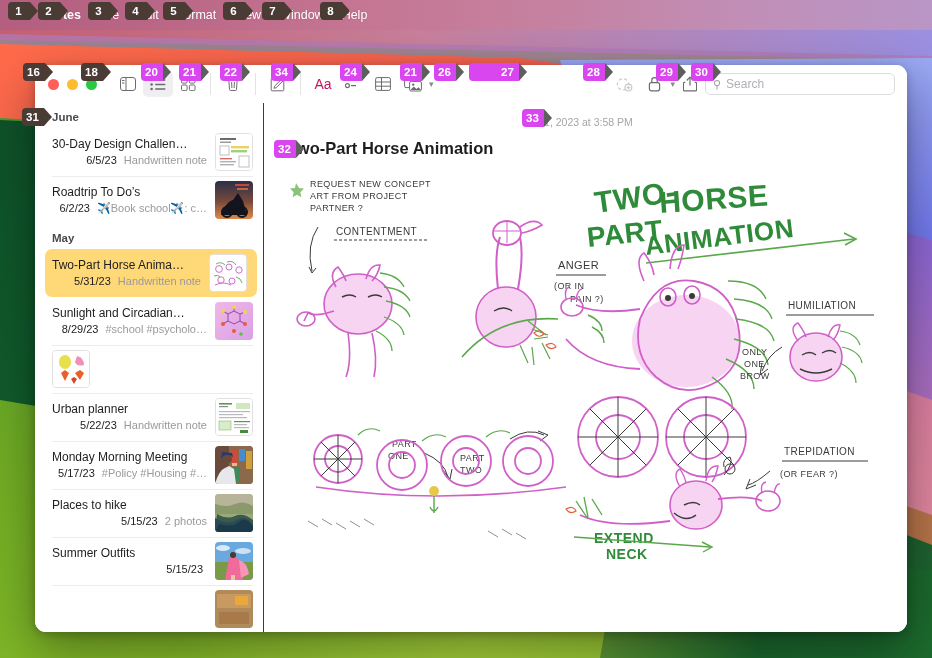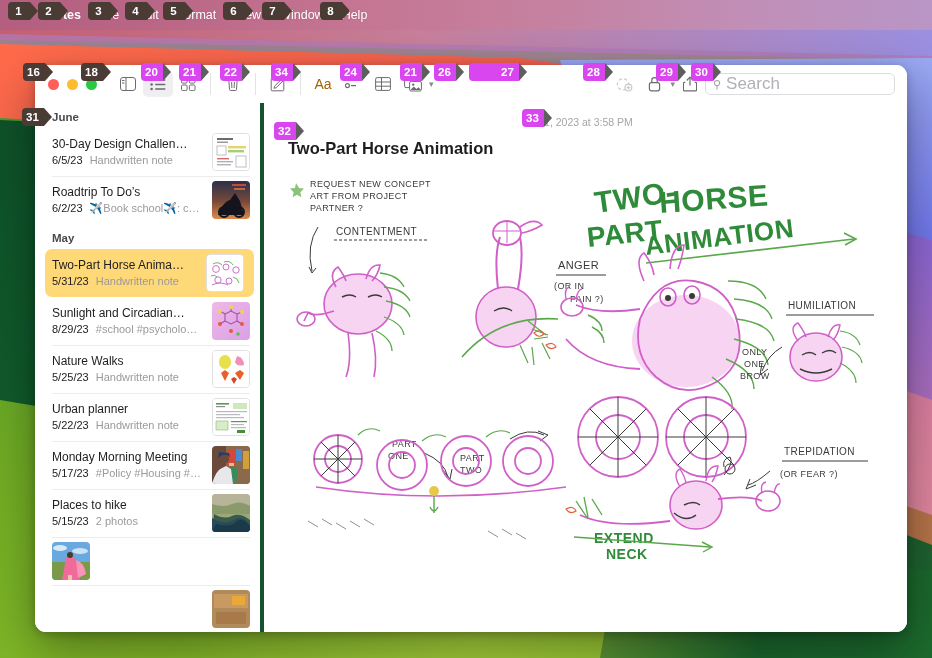--- a/index.html
+++ b/index.html
@@ -88,32 +88,32 @@
     width: 190px; height: 22px;
     background: #fff; border: 1px solid #dcdce0;
     border-radius: 6px;
     display: flex; align-items: center;
     padding: 0 7px; gap: 5px;
   }
   #searchwrap .sicon { color: #a0a0a5; font-size: 11px; }
   #searchwrap input {
     border: none; outline: none; width: 100%;
     font-family: "Liberation Sans", sans-serif;
-    font-size: 17px; color: #000000; background: transparent;
+    font-size: 12px; color: #000000; background: transparent;
   }
   #searchwrap input::placeholder { color: #b0b0b5; }
 
   
   #body { flex: 1; display: flex; min-height: 0; }
 
   
   #notelist {
     width: 229px; flex: 0 0 229px;
     background: #ffffff;
-    border-right: 4px solid #14532d;
+    border-right: 1px solid #14532d;
     overflow: hidden;
     position: relative;
   }
   .group-head {
     font-size: 11.5px; font-weight: bold; color: #4a4a4e;
     padding: 8px 0 5px 17px;
   }
   .note-row {
     display: flex; align-items: center;
     padding: 7px 10px 7px 17px;
@@ -133,20 +133,21 @@
   .note-txt { flex: 1; min-width: 0; }
   .note-title {
     font-size: 12px; font-weight: normal; color: #1d1d1f;
     white-space: nowrap; overflow: hidden; text-overflow: ellipsis;
     line-height: 15px;
   }
   .note-meta {
     font-size: 11px; color: #1d1d1f; line-height: 15px;
     white-space: nowrap; overflow: hidden; text-overflow: ellipsis;
     margin-top: 1px;
+    text-align: right;
   }
   .note-meta .sub { color: #9a9a9e; margin-left: 4px; }
   .thumb {
     width: 38px; height: 38px; flex: 0 0 38px;
     border-radius: 4px; overflow: hidden;
     border: 1px solid #e0e0e2;
     position: relative;
   }
   .thumb.nb { border: none; }
 
@@ -316,21 +317,21 @@
     <div class="tb-btn">
       <svg width="16" height="16" viewBox="0 0 16 16">
           <path d="M13.5 1.4L15 2.9 6.2 11.7 4 12.3l.6-2.2z" fill="none" stroke="#6c6c70" stroke-linejoin="round"></path>
           <path d="M12 2.2H2.2a1 1 0 00-1 1v10.6a1 1 0 001 1h10.6a1 1 0 001-1V5" fill="none" stroke="#6c6c70" stroke-linecap="round"></path>
         </svg>
     </div>
 
     <div class="tb-sep"></div>
 
     <div class="tb-btn">
-      <span style="font-size:14px;color:#a16207;font-family:'Liberation Sans',sans-serif;">Aa</span>
+      <span style="font-size:14px;color:#be185d;font-family:'Liberation Sans',sans-serif;">Aa</span>
     </div>
     <div class="tb-btn">
       <svg width="16" height="14" viewBox="0 0 16 14">
           <line x1="6" y1="2.5" x2="15" y2="2.5" stroke="#6c6c70" stroke-width="1.4"></line>
           <circle cx="2.4" cy="8.6" r="2" fill="none" stroke="#6c6c70" stroke-width="1.2"></circle>
           <line x1="6" y1="8.6" x2="11" y2="8.6" stroke="#6c6c70" stroke-width="1.4"></line>
         </svg>
     </div>
     <div class="tb-btn">
       <svg width="16" height="14" viewBox="0 0 16 14">
@@ -499,27 +500,20 @@
                 <circle cx="30" cy="22" r="2"></circle>
                 <circle cx="8" cy="22" r="2"></circle>
                 <circle cx="19" cy="29" r="2"></circle>
               </g>
               <circle cx="26" cy="32" r="1.8" fill="#5ac04a"></circle>
             </svg>
         </div>
       </div>
 
       <div class="note-row">
-        <div class="note-txt">
-          <div class="note-title">Nature Walks</div>
-          <div class="note-meta">
-            <span>5/25/23</span>
-            <span class="sub">Handwritten note</span>
-          </div>
-        </div>
         <div class="thumb">
           <svg width="38" height="38" viewBox="0 0 38 38">
               <rect width="38" height="38" fill="#fff"></rect>
               <ellipse cx="12" cy="11" rx="6" ry="7" fill="#e8e04a"></ellipse>
               <path d="M24 5q7 2 7 9-7 2-9-3z" fill="#f090b8"></path>
               <path d="M8 22l4 8 4-8-4-3z" fill="#e8602a"></path>
               <path d="M22 22l5 7 4-7-4-3z" fill="#e8602a"></path>
               <path d="M18 28l3 5 3-5-3-2z" fill="#d04a2a"></path>
             </svg>
         </div>
@@ -589,20 +583,27 @@
               <path d="M0 0h38v12H0z" fill="#b8b49a"></path>
               <path d="M0 10q12 4 20 0t18 2v8H0z" fill="#8a9a6a"></path>
               <path d="M2 20q10 6 18 2t18 4v12H0z" fill="#3a5a4a"></path>
               <path d="M0 24q12 8 22 2t16 6v6H0z" fill="#2a4a5a"></path>
               <path d="M4 30q14 4 20-2t14 4v6H0z" fill="#1a3a4a"></path>
             </svg>
         </div>
       </div>
 
       <div class="note-row">
+        <div class="note-txt">
+          <div class="note-title">Summer Outfits</div>
+          <div class="note-meta">
+            <span>5/15/23</span>
+            <span class="sub"></span>
+          </div>
+        </div>
         <div class="thumb nb">
           <svg width="38" height="38" viewBox="0 0 38 38">
               <rect width="38" height="38" fill="#6aa8e0"></rect>
               <rect y="20" width="38" height="18" fill="#7a9a4a"></rect>
               <ellipse cx="8" cy="6" rx="7" ry="3" fill="#fff" opacity="0.75"></ellipse>
               <ellipse cx="28" cy="9" rx="8" ry="3" fill="#fff" opacity="0.65"></ellipse>
               <path d="M14 16q6-4 10 2l4 20H10z" fill="#f06a9a"></path>
               <path d="M24 18q8 2 10 14l-8 4z" fill="#f894b8"></path>
               <circle cx="18" cy="13" r="3" fill="#4a3a2a"></circle>
               <rect x="16" y="33" width="4" height="5" fill="#e8c8a8"></rect>
@@ -884,19 +885,19 @@
     </div>
     <div class="badge gray" style="left: 656px; top: 63px;">
       <span>29</span>
     </div>
     <div class="badge gray" style="left: 691px; top: 63px;">
       <span>30</span>
     </div>
     <div class="badge dark" style="left: 22px; top: 108px;">
       <span>31</span>
     </div>
-    <div class="badge gray" style="left: 274px; top: 122px;">
+    <div class="badge gray" style="left: 274px; top: 140px;">
       <span>32</span>
     </div>
     <div class="badge gray" style="left: 522px; top: 109px;">
       <span>33</span>
     </div>
   </div>
 
 </body></html>

